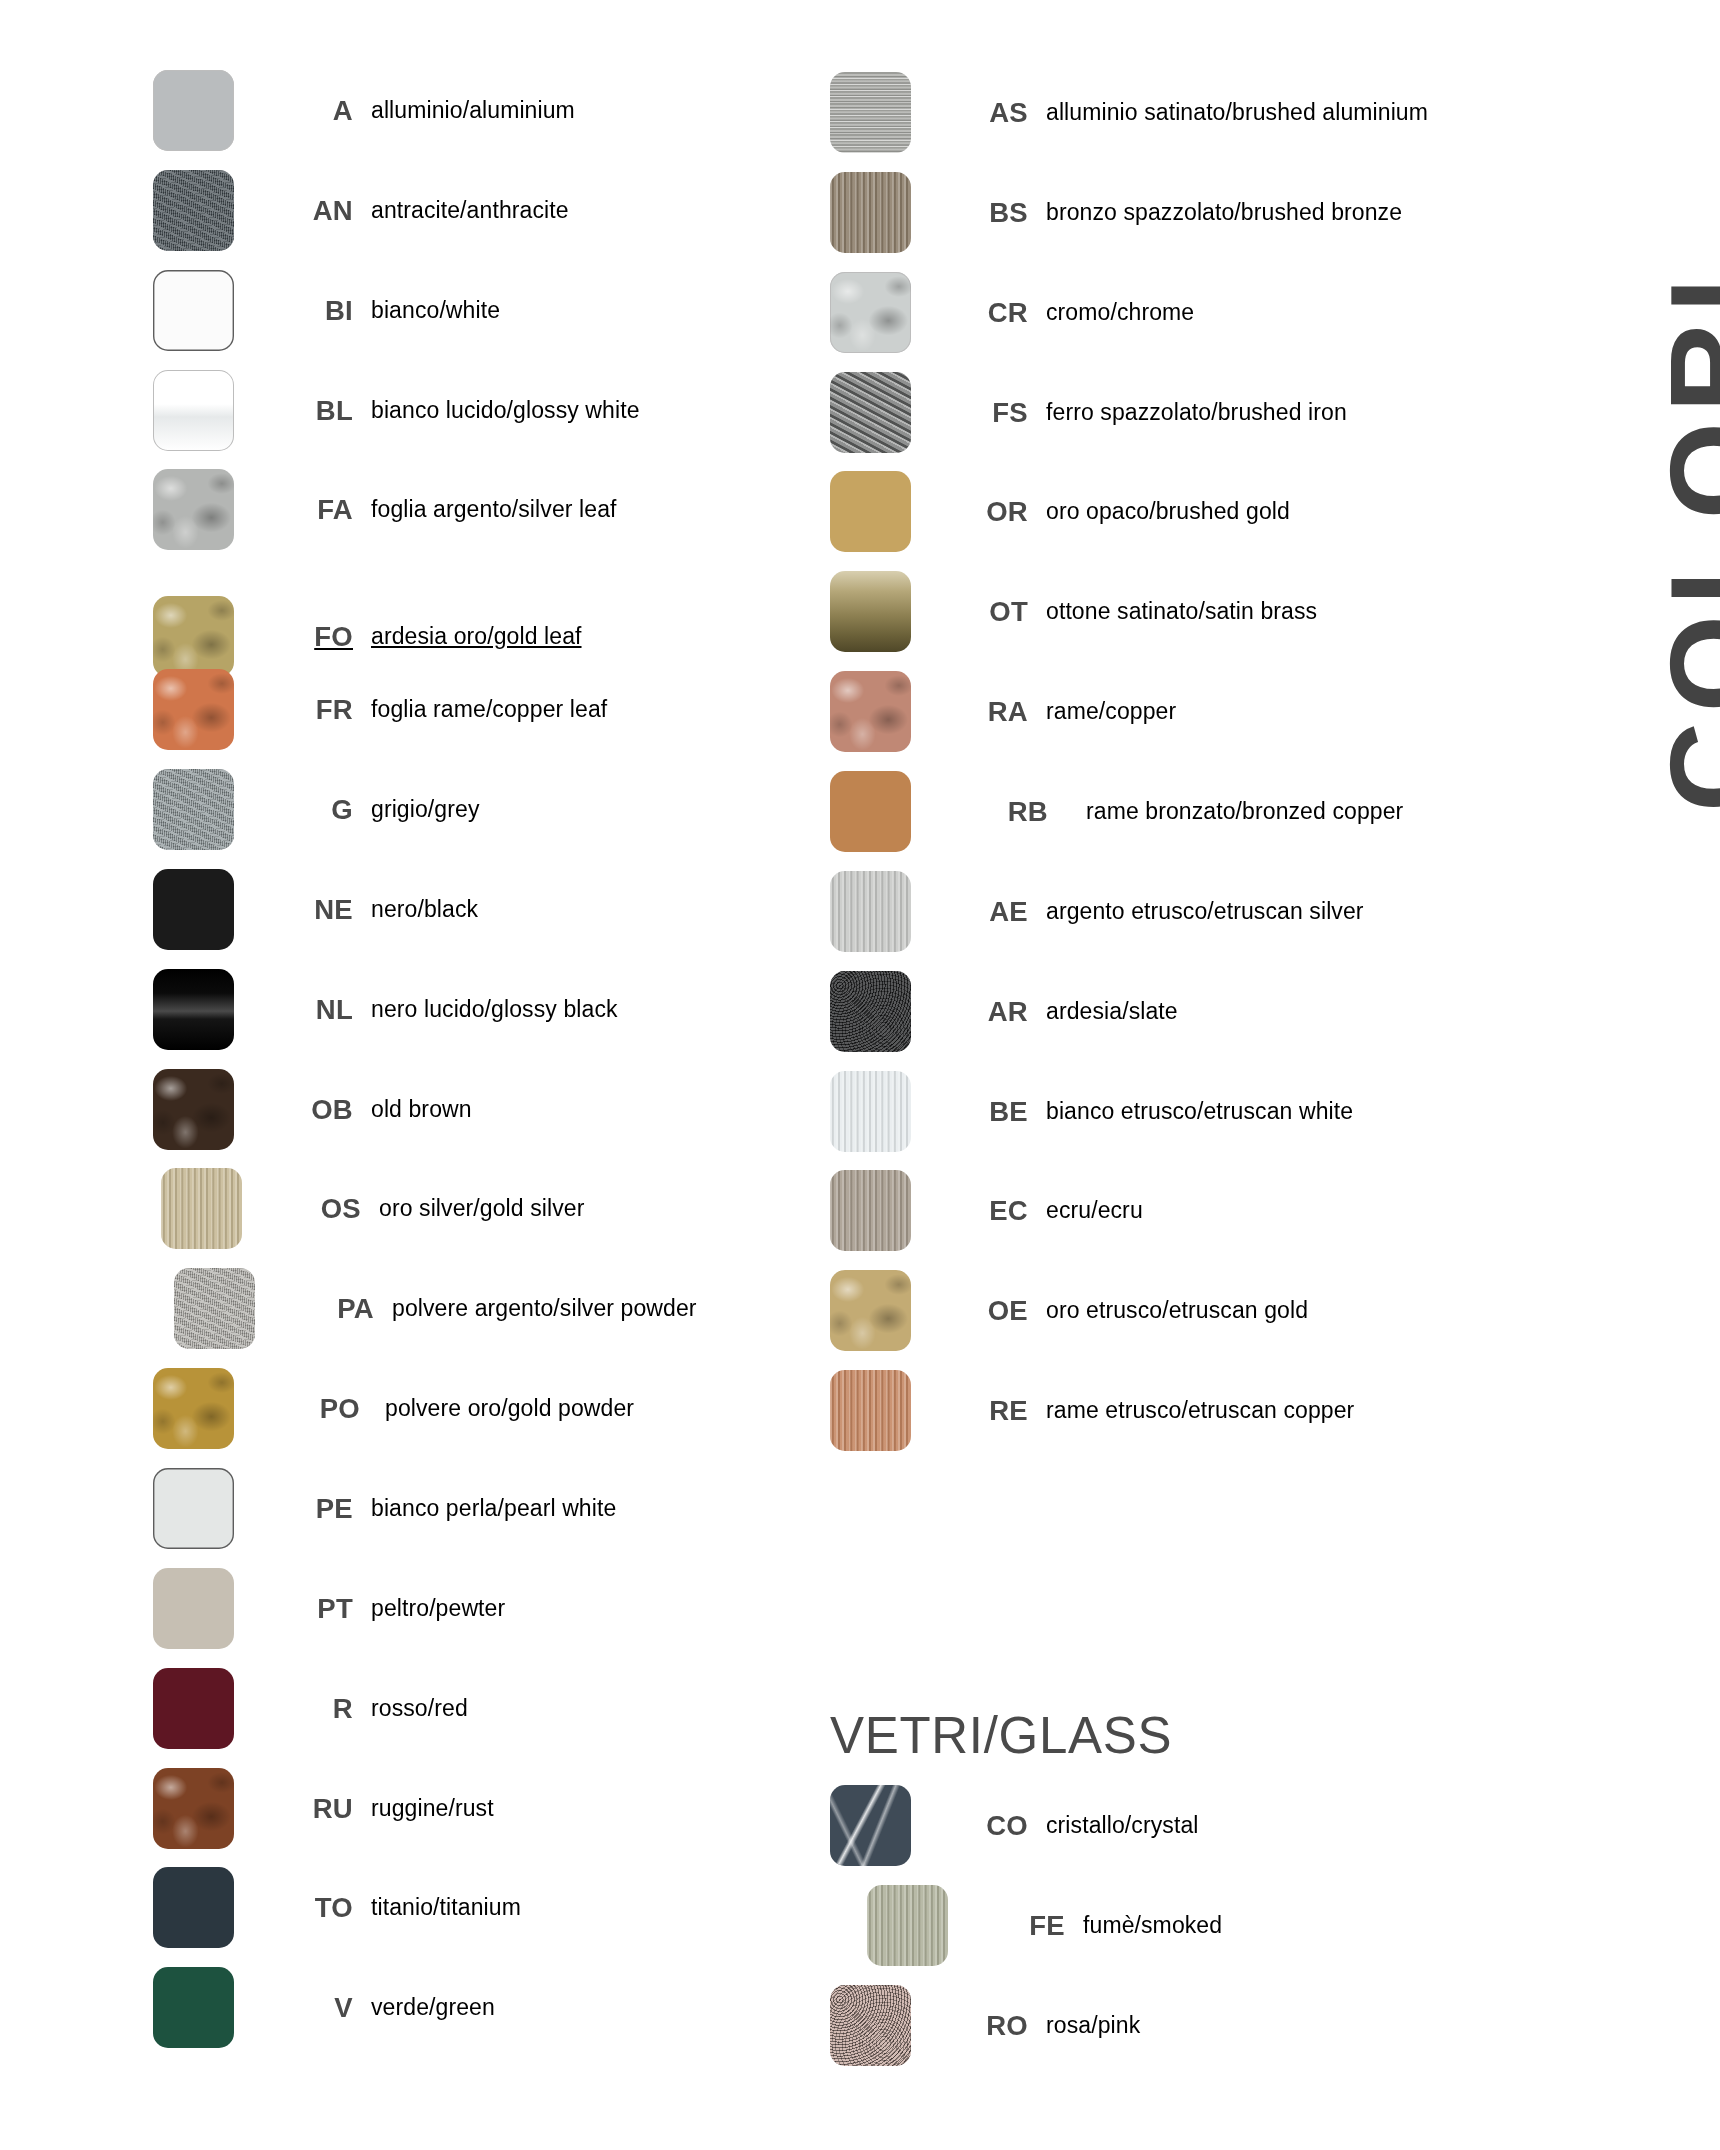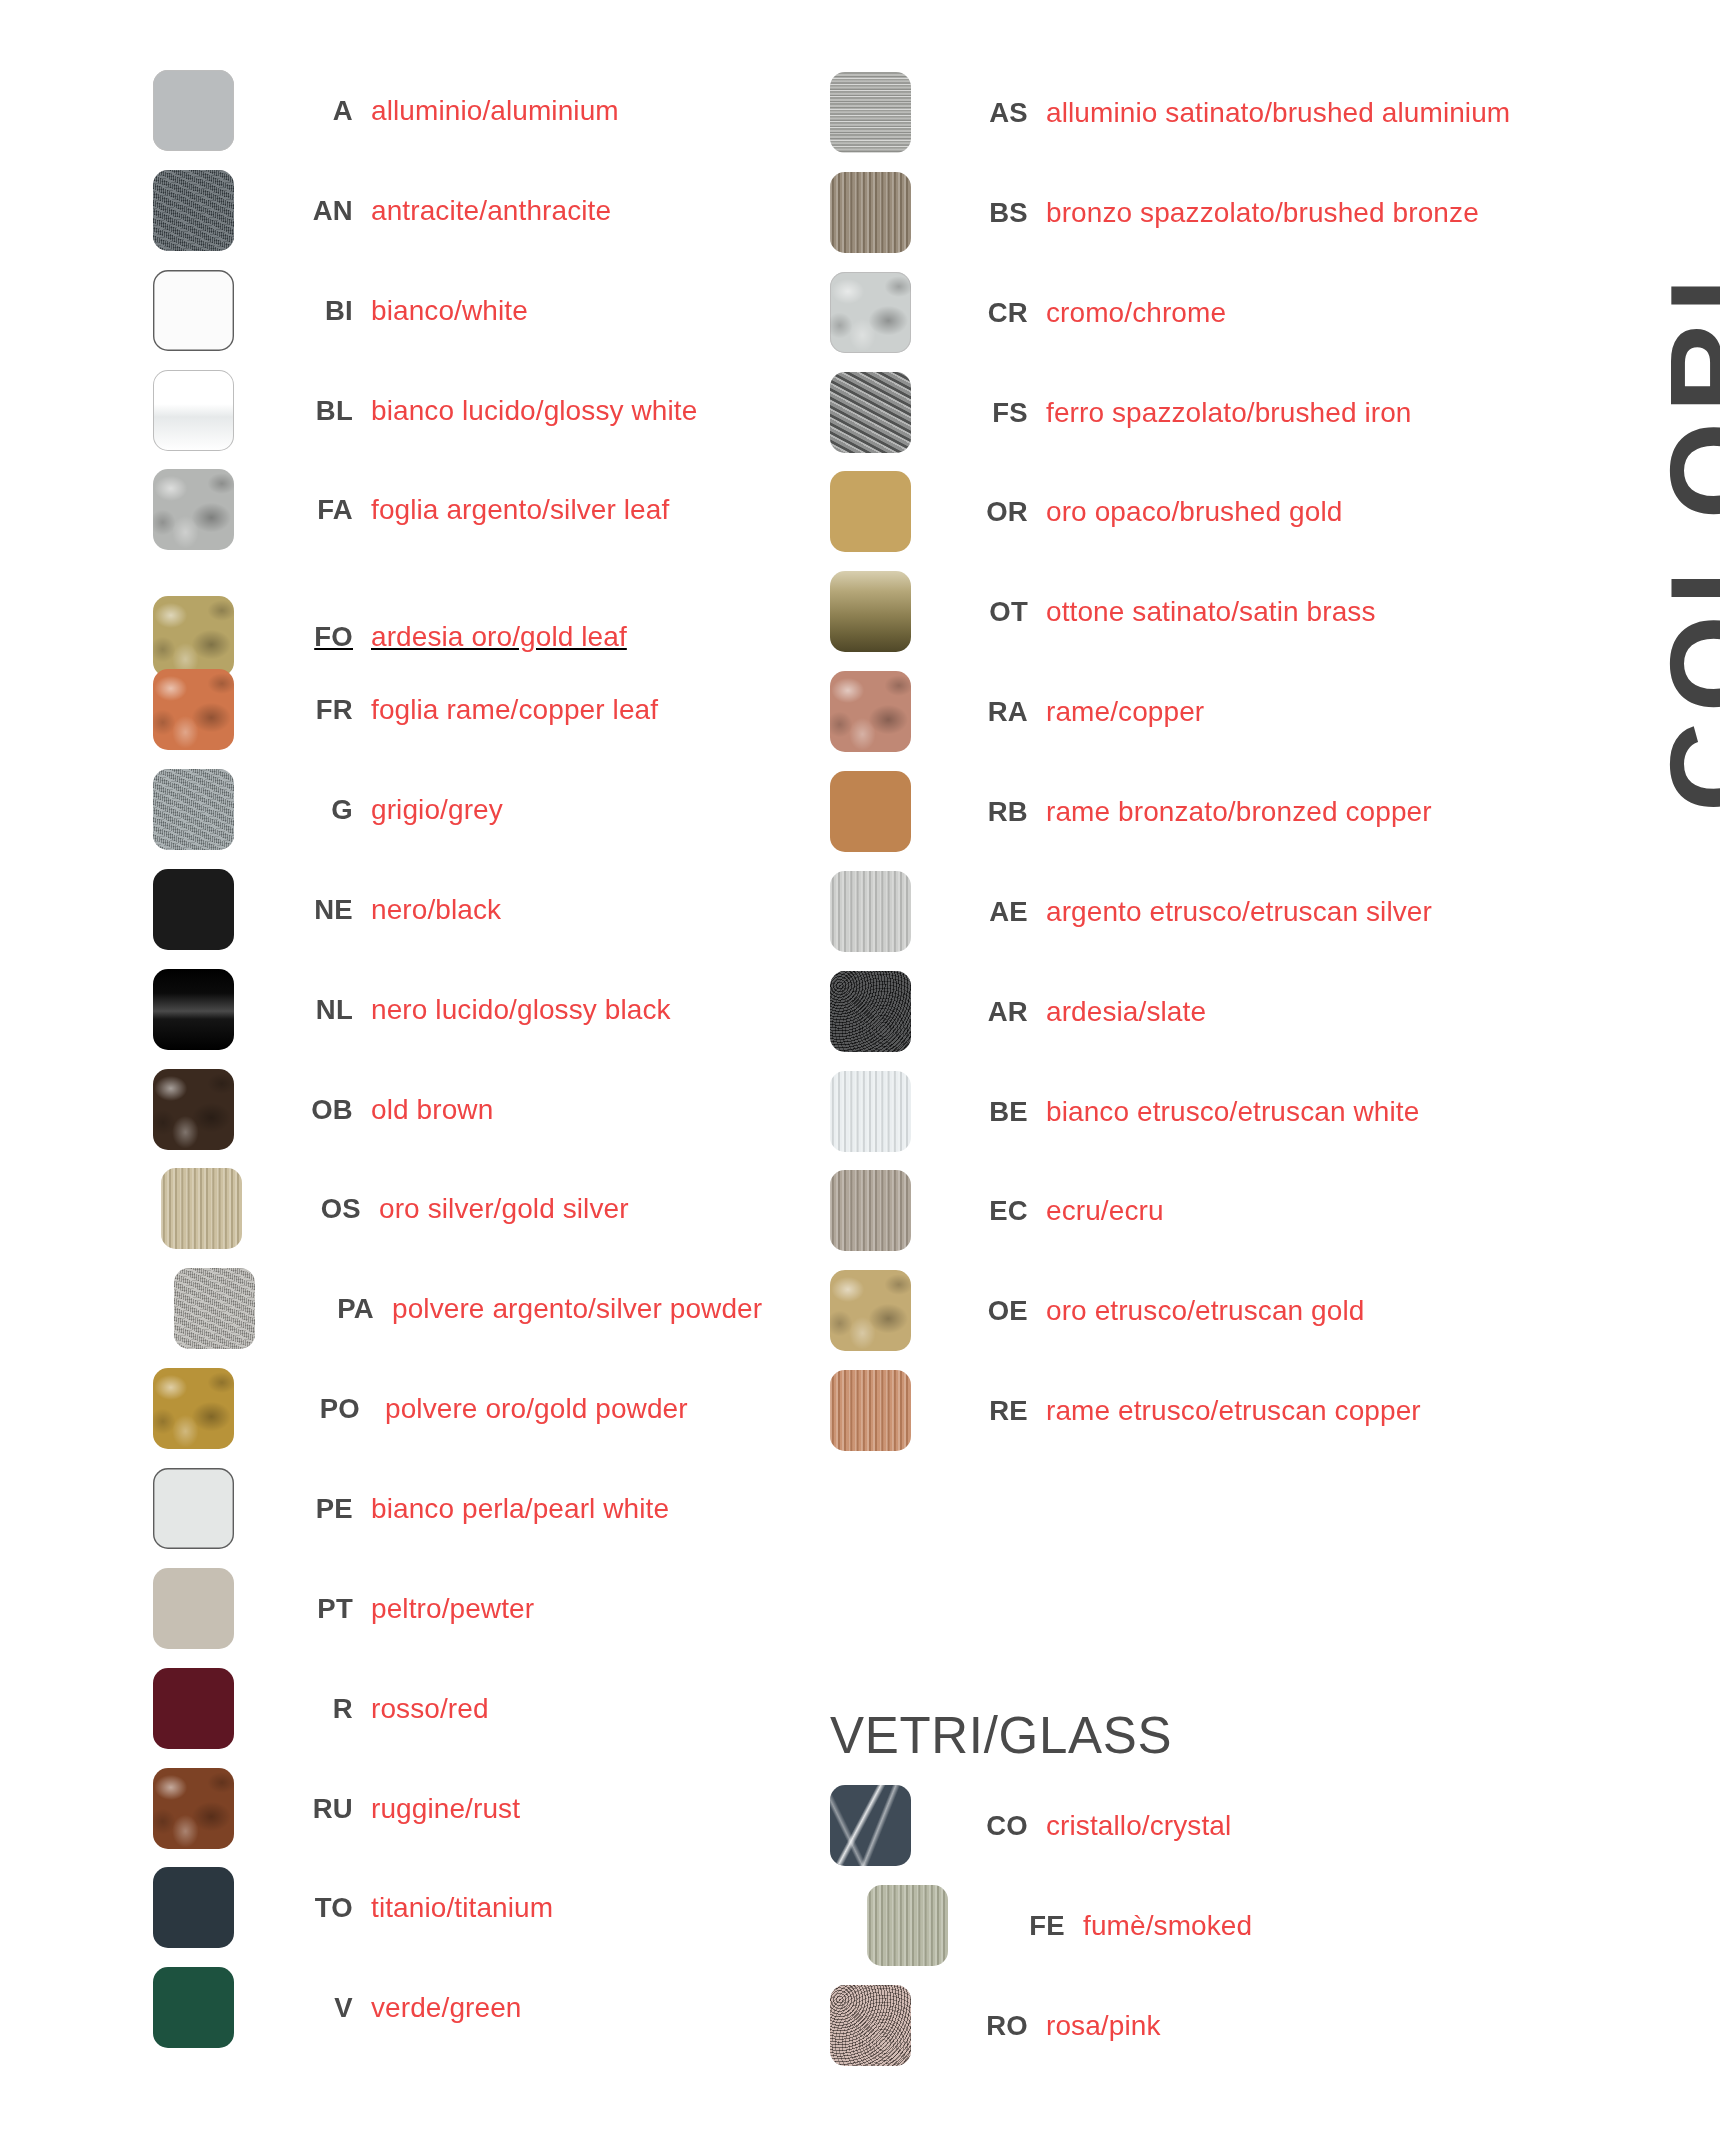--- a/index.html
+++ b/index.html
@@ -136,23 +136,23 @@
     flex: 0 0 auto;
     font-size: 27.5px;
     font-weight: bold;
     color: #4a4a4a;
     text-align: right;
     letter-spacing: 0.3px;
     font-family: "Liberation Sans", sans-serif;
   }
   .desc {
     flex: 0 0 auto;
-    font-size: 28px;
+    font-size: 23px;
     font-weight: normal;
-    color: #ef4444;
+    color: #000000;
     letter-spacing: 0.1px;
     white-space: nowrap;
     font-family: "Liberation Sans", sans-serif;
   }
 
   
   .column.left .code { width: 63px; margin-left: 56px; }
   .column.left .desc { margin-left: 18px; }
 
   
@@ -310,21 +310,21 @@
       <div class="swatch-row" style="top: 499px;">
         <div class="swatch" style="background: linear-gradient(rgb(216, 207, 176) 0%, rgb(181, 167, 121) 25%, rgb(141, 128, 82) 55%, rgb(106, 96, 56) 80%, rgb(79, 71, 40) 100%);"></div>
         <div class="code">OT</div>
         <div class="desc">ottone satinato/satin brass</div>
       </div>
       <div class="swatch-row" style="top: 599px;">
         <div class="swatch tex-mottle" style="background: rgb(192, 136, 117);"></div>
         <div class="code">RA</div>
         <div class="desc">rame/copper</div>
       </div>
-      <div class="swatch-row" style="top: 699px;">
+      <div class="swatch-row" style="top: 699px; gap: 20px;">
         <div class="swatch" style="background: rgb(191, 132, 80);"></div>
         <div class="code">RB</div>
         <div class="desc">rame bronzato/bronzed copper</div>
       </div>
       <div class="swatch-row" style="top: 799px;">
         <div class="swatch tex-brushed-v" style="background: rgb(199, 200, 198);"></div>
         <div class="code">AE</div>
         <div class="desc">argento etrusco/etruscan silver</div>
       </div>
       <div class="swatch-row" style="top: 899px;">

